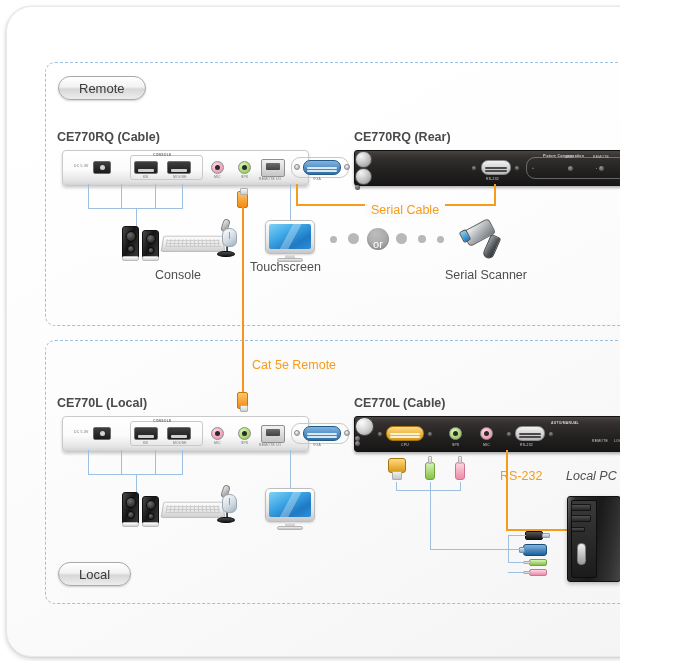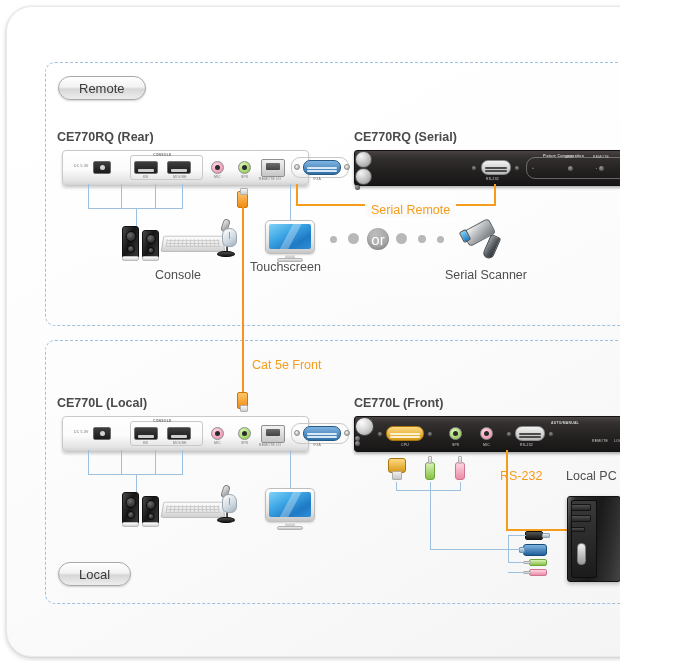--- a/index.html
+++ b/index.html
@@ -105,22 +105,22 @@
   .ocable{position:absolute;width:2px;background:#f79421;}
   .rjplug{position:absolute;width:11px;height:17px;border-radius:2px;
        background:linear-gradient(180deg,#ffc66b,#f08a12);border:1px solid #cd7708;box-sizing:border-box;}
   .rjplug:after{content:"";position:absolute;left:2px;top:-4px;width:6px;height:5px;
        background:linear-gradient(180deg,#f8f8f8,#cfcfcf);border:1px solid #b0b0b0;border-radius:1px;}
   .rjplug.dn:after{top:auto;bottom:-4px;}
 
   
   .dot{position:absolute;border-radius:50%;background:#b8b8b8;}
   .orbubble{position:absolute;width:22px;height:22px;border-radius:50%;
-       background:radial-gradient(circle at 38% 30%,#bdbdbd,#9a9a9a);color:#fff;font-size:15px;
-       display:flex;align-items:center;justify-content:center;box-shadow:inset 0 -2px 3px rgba(0,0,0,.16);}
+       background:radial-gradient(circle at 38% 30%,#bdbdbd,#9a9a9a);color:#fff;font-size:11px;
+       display:flex;align-items:flex-end;justify-content:center;box-shadow:inset 0 -2px 3px rgba(0,0,0,.16);}
 
   
   .spk{position:absolute;width:17px;border-radius:3px 3px 2px 2px;
        background:linear-gradient(110deg,#4a4a4a,#151515 45%,#3a3a3a);border:1px solid #101010;box-sizing:border-box;}
   .spk .cone{position:absolute;left:50%;border-radius:50%;transform:translateX(-50%);
        background:radial-gradient(circle at 38% 32%,#6e6e6e,#111);border:1px solid #0a0a0a;box-sizing:border-box;}
   .spk .base{position:absolute;left:-1px;right:-1px;bottom:-4px;height:5px;border-radius:2px;
        background:linear-gradient(180deg,#fdfdfd,#d2d2d2);border:1px solid #bdbdbd;box-sizing:border-box;}
   .kbd{position:absolute;width:62px;height:17px;border-radius:2px;
        background:linear-gradient(180deg,#fcfcfc 0%,#ebebeb 55%,#cfcfcf 100%);border:1px solid #bcbcbc;box-sizing:border-box;
@@ -181,24 +181,24 @@
   <div class="zone" id="zone-remote"></div>
   <div class="zone" id="zone-local"></div>
 
   <div class="pill" id="pill-remote">
     <span>Remote</span>
   </div>
   <div class="pill" id="pill-local">
     <span>Local</span>
   </div>
 
-  <div class="devtitle" id="t-rq-rear">CE770RQ (Rear)</div>
-  <div class="devtitle" id="t-rq-front">CE770RQ (Serial)</div>
+  <div class="devtitle" id="t-rq-rear">CE770RQ (Cable)</div>
+  <div class="devtitle" id="t-rq-front">CE770RQ (Rear)</div>
   <div class="devtitle" id="t-l-rear">CE770L (Local)</div>
-  <div class="devtitle" id="t-l-front">CE770L (Front)</div>
+  <div class="devtitle" id="t-l-front">CE770L (Cable)</div>
 
   <div class="rear" id="rear-rq">
     <div class="silk light" style="left:11px;top:13px;">DC 5.3V</div>
     <div class="port pwr" style="left:30px;top:10px;"></div>
 
     <div class="outline-box lt" style="left:67px;top:4px;width:73px;height:25px;"></div>
     <div class="silk light b" style="left:90px;top:1.5px;">CONSOLE</div>
     <div class="port usb" style="left:71px;top:10px;"></div>
     <div class="port usb" style="left:104px;top:10px;"></div>
     <div class="silk light" style="left:80px;top:24px;">KB</div>
@@ -356,26 +356,26 @@
   <div class="scanner" style="left:458px;top:218px;width:60px;height:46px;">
     <span class="barrel" style="left:6px;top:6px;"></span>
     <span class="win" style="left:3px;top:12px;"></span>
     <span class="grip" style="left:28px;top:17px;"></span>
   </div>
   <div class="cap" style="left:445px;top:268px;">Serial Scanner</div>
 
   <div class="ln orange lnv" style="left:296px;top:184px;height:22px;width:2px;"></div>
   <div class="ln orange lnh" style="left:296px;top:204px;width:200px;height:2px;"></div>
   <div class="ln orange lnv" style="left:494px;top:184px;height:22px;width:2px;"></div>
-  <div class="cap orange" style="left:365px;top:203px;background:#fbfbfb;padding:0 6px;">Serial Remote</div>
+  <div class="cap orange" style="left:365px;top:203px;background:#fbfbfb;padding:0 6px;">Serial Cable</div>
 
   <div class="rjplug" style="left:237px;top:191px;"></div>
   <div class="ocable" style="left:242px;top:206px;height:186px;"></div>
   <div class="rjplug dn" style="left:237px;top:392px;"></div>
-  <div class="cap orange" style="left:247px;top:358px;background:#fbfbfb;padding:0 5px;">Cat 5e Front</div>
+  <div class="cap orange" style="left:247px;top:358px;background:#fbfbfb;padding:0 5px;">Cat 5e Remote</div>
 
   <div class="ln lnv" style="left:88px;top:450px;height:24px;"></div>
   <div class="ln lnv" style="left:121px;top:450px;height:24px;"></div>
   <div class="ln lnv" style="left:155px;top:450px;height:24px;"></div>
   <div class="ln lnv" style="left:182px;top:450px;height:24px;"></div>
   <div class="ln lnh" style="left:88px;top:474px;width:95px;"></div>
   <div class="ln lnv" style="left:136px;top:474px;height:30px;"></div>
   <div class="ln lnv" style="left:290px;top:450px;height:38px;"></div>
 
   <div class="spk" style="left:122px;top:492px;height:32px;">
@@ -427,21 +427,21 @@
   <div class="ln lnv" style="left:396px;top:482px;height:9px;"></div>
   <div class="ln lnh" style="left:396px;top:490px;width:64px;"></div>
   <div class="ln lnv" style="left:460px;top:482px;height:9px;"></div>
   <div class="ln lnv" style="left:430px;top:482px;height:68px;"></div>
   <div class="ln lnh" style="left:430px;top:549px;width:78px;"></div>
 
   <div class="ln orange lnv" style="left:506px;top:450px;height:12px;width:2px;"></div>
   <div class="ln orange lnv" style="left:506px;top:462px;height:68px;width:2px;"></div>
   <div class="ln orange lnh" style="left:506px;top:529px;width:64px;height:2px;"></div>
   <div class="cap orange" style="left:500px;top:469px;">RS-232</div>
-  <div class="cap" style="left:566px;top:469px;">Local PC</div>
+  <div class="cap" style="left:566px;top:469px;font-style:italic;">Local PC</div>
 
   <div class="tower" style="left:567px;top:496px;">
     <span class="face"></span>
     <span class="bay" style="top:7px;"></span>
     <span class="bay" style="top:18px;"></span>
     <span class="bay" style="top:30px;height:5px;width:14px;"></span>
     <span class="pwrbtn" style="top:46px;"></span>
   </div>
 
   <div class="plug" style="left:525px;top:531px;width:26px;height:9px;">

